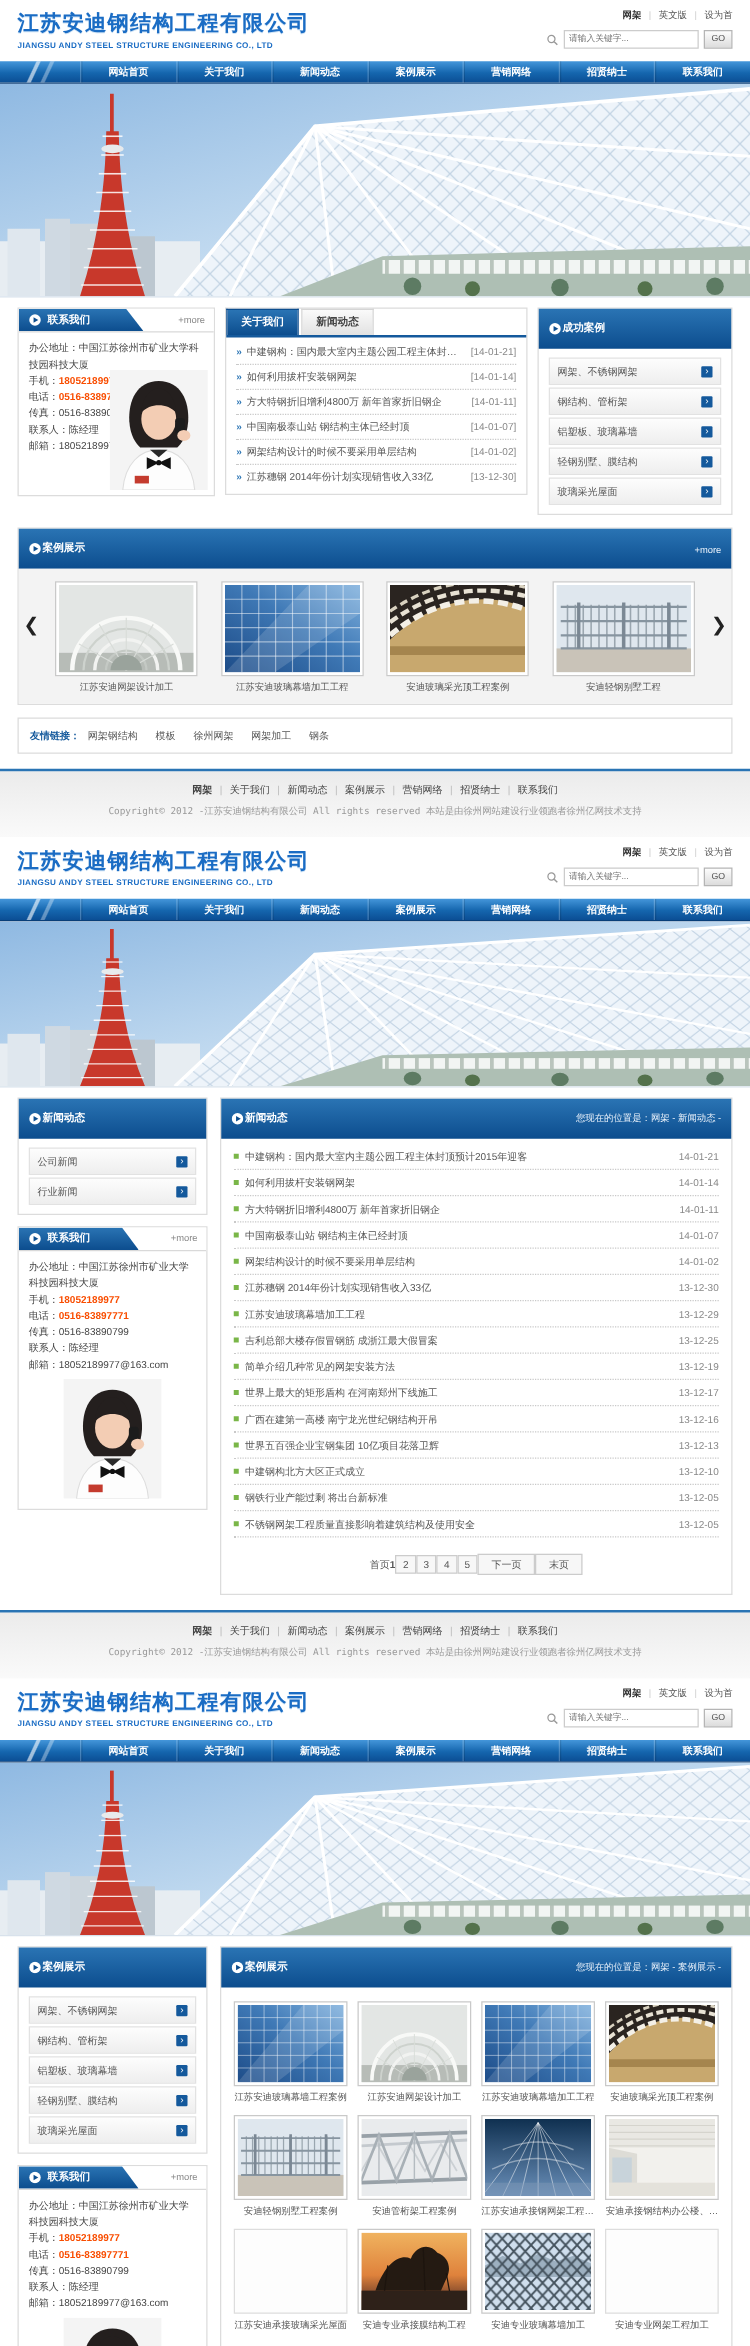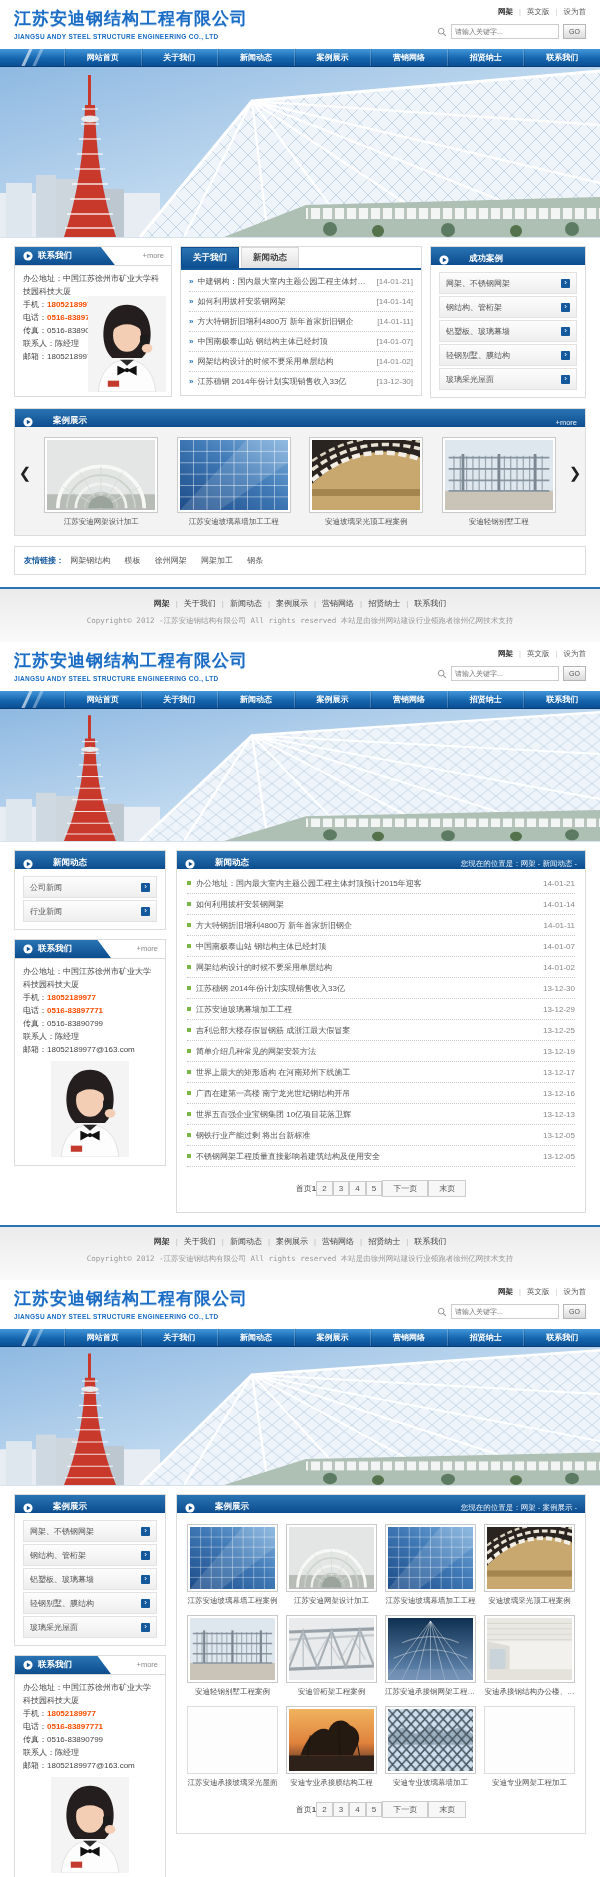--- a/index.html
+++ b/index.html
@@ -23,21 +23,21 @@
   .nav-deco{position:absolute;left:0;top:0;bottom:0;width:64px;background:
     linear-gradient(115deg,transparent 26px,rgba(255,255,255,.6) 27px,rgba(255,255,255,.6) 29px,transparent 30px,transparent 36px,rgba(255,255,255,.35) 37px,rgba(255,255,255,.35) 39px,transparent 40px)}
   .mainnav a{flex:1;display:flex;align-items:center;justify-content:center;color:#fff;font-size:8px;font-weight:bold;text-decoration:none;border-left:1px solid rgba(255,255,255,.22);box-shadow:inset 1px 0 0 rgba(0,0,0,.12)}
   
   .banner{display:block;border-bottom:1px solid #d8e2ec}
   .banner svg{display:block;width:600px}
   .b1 svg{height:170px}.b2 svg{height:132px}.b3 svg{height:138px}
   
   .wrap{margin:8px 14px 0}
   .box{border:1px solid #dcdcdc;background:#fff}
-  .phead{height:18px;background:linear-gradient(180deg,#2a74b4,#0c4d8e);display:flex;align-items:flex-end;color:#fff;padding:0 8px;gap:20px}
+  .phead{height:32px;background:linear-gradient(180deg,#2a74b4,#0c4d8e);display:flex;align-items:center;color:#fff;padding:0 8px;gap:1px}
   .phead .ptitle{font-size:8.5px;font-weight:bold}
   .phead .pright{margin-left:auto;font-size:7.5px;color:#eaf2fb;text-decoration:none}
   .pico{width:10px;height:10px;flex:0 0 auto}
   .thead{position:relative;height:18px;border-bottom:1px solid #d9d9d9;background:#fff}
   .thead .tz{position:absolute;left:0;top:0;height:18px;width:64%;background:linear-gradient(180deg,#2a74b4,#0c4d8e);clip-path:polygon(0 0,86% 0,100% 100%,0 100%);display:flex;align-items:center;gap:5px;padding:0 8px;color:#fff;font-size:8.5px;font-weight:bold;box-sizing:border-box}
   .thead .more{position:absolute;right:7px;top:4px;font-size:7.5px;color:#888;text-decoration:none}
   
   .cbody{position:relative;padding:6px 8px;font-size:8px;line-height:13px;color:#444}
   .cbody .em{color:#f94d00;font-weight:bold}
   .agent{width:80px;height:96px;display:block}
@@ -629,21 +629,21 @@
       <div class="phead">
         <svg class="pico">
             <use href="#sym-play"></use>
           </svg>
         <span class="ptitle">新闻动态</span>
         <span class="pright">您现在的位置是：网架 - 新闻动态 -</span>
       </div>
       <div class="list2">
         <a href="#" class="lrow">
             <span class="dot"></span>
-            <span class="t">办公地址：国内最大室内主题公园工程主体封顶预计2015年迎客</span>
+            <span class="t">中建钢构：国内最大室内主题公园工程主体封顶预计2015年迎客</span>
             <span class="d">14-01-21</span>
           </a>
         <a href="#" class="lrow">
             <span class="dot"></span>
             <span class="t">如何利用拔杆安装钢网架</span>
             <span class="d">14-01-14</span>
           </a>
         <a href="#" class="lrow">
             <span class="dot"></span>
             <span class="t">方大特钢折旧增利4800万 新年首家折旧钢企</span>
@@ -686,20 +686,25 @@
           </a>
         <a href="#" class="lrow">
             <span class="dot"></span>
             <span class="t">广西在建第一高楼 南宁龙光世纪钢结构开吊</span>
             <span class="d">13-12-16</span>
           </a>
         <a href="#" class="lrow">
             <span class="dot"></span>
             <span class="t">世界五百强企业宝钢集团 10亿项目花落卫辉</span>
             <span class="d">13-12-13</span>
+          </a>
+        <a href="#" class="lrow">
+            <span class="dot"></span>
+            <span class="t">中建钢构北方大区正式成立</span>
+            <span class="d">13-12-10</span>
           </a>
         <a href="#" class="lrow">
             <span class="dot"></span>
             <span class="t">钢铁行业产能过剩 将出台新标准</span>
             <span class="d">13-12-05</span>
           </a>
         <a href="#" class="lrow">
             <span class="dot"></span>
             <span class="t">不锈钢网架工程质量直接影响着建筑结构及使用安全</span>
             <span class="d">13-12-05</span>

